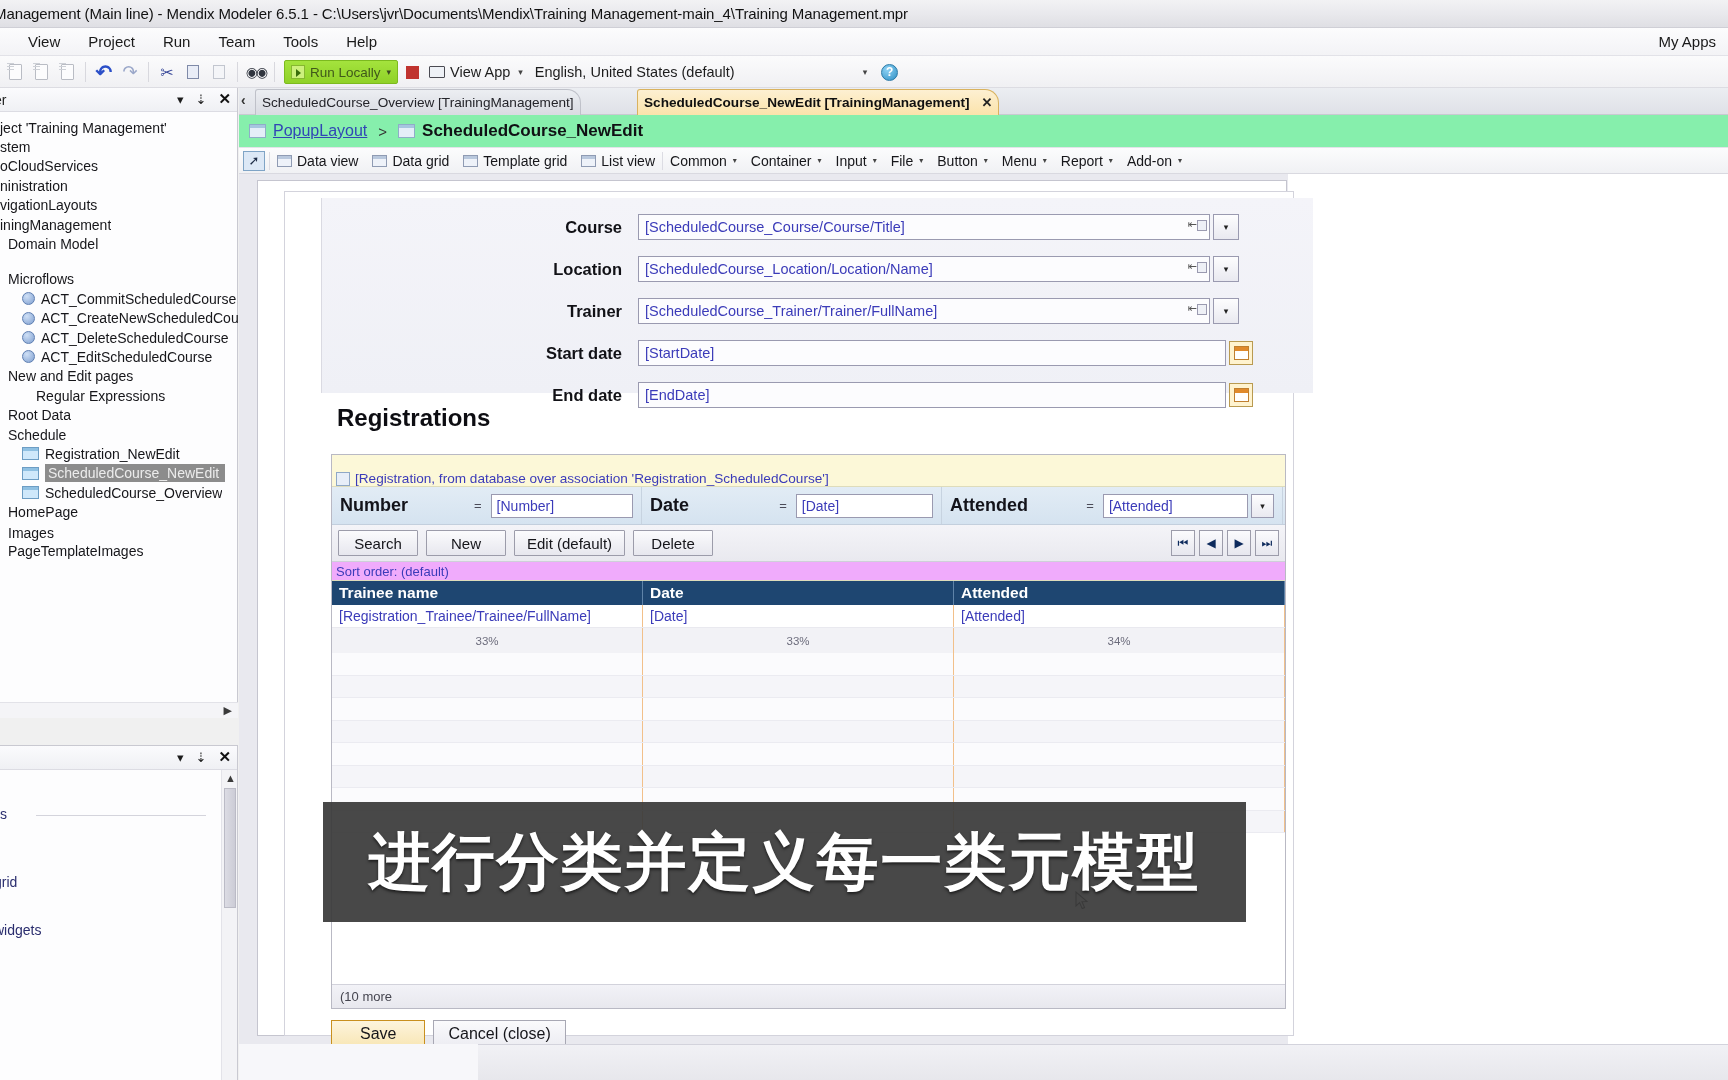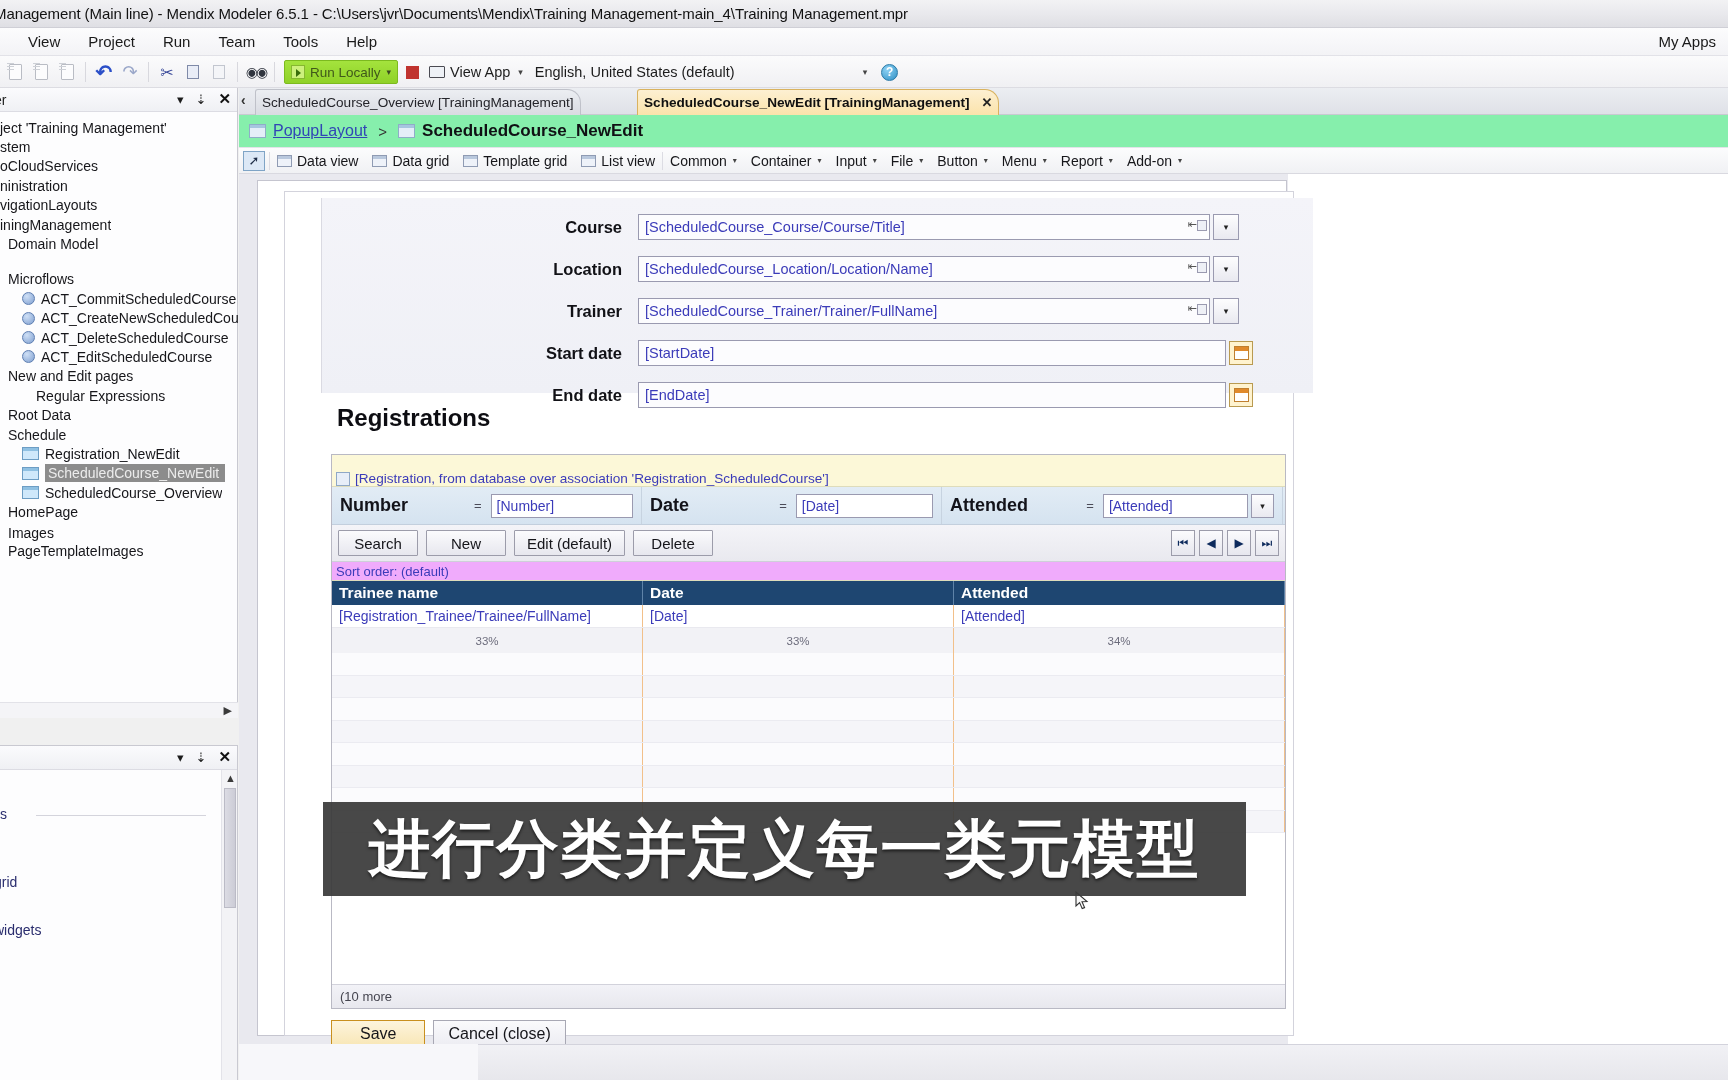--- a/index.html
+++ b/index.html
@@ -451,21 +451,21 @@
   }
 
   
   .cursor {
     position: absolute; left: 836px; top: 717px;
     width: 14px; height: 20px; pointer-events: none;
   }
 
   
   .subtitle-box {
-    position: absolute; left: 323px; top: 802px; width: 923px; height: 94px;
+    position: absolute; left: 323px; top: 802px; width: 923px; height: 120px;
     background: rgba(58,58,58,0.93);
     display: flex; align-items: center; justify-content: center;
   }
   .subtitle-text {
     font-size: 62px; font-weight: bold; color: #ffffff;
     letter-spacing: 2px;
     font-family: "DejaVu Sans", sans-serif;
     text-shadow: 0 2px 3px rgba(0,0,0,0.6);
     white-space: nowrap;
   }

